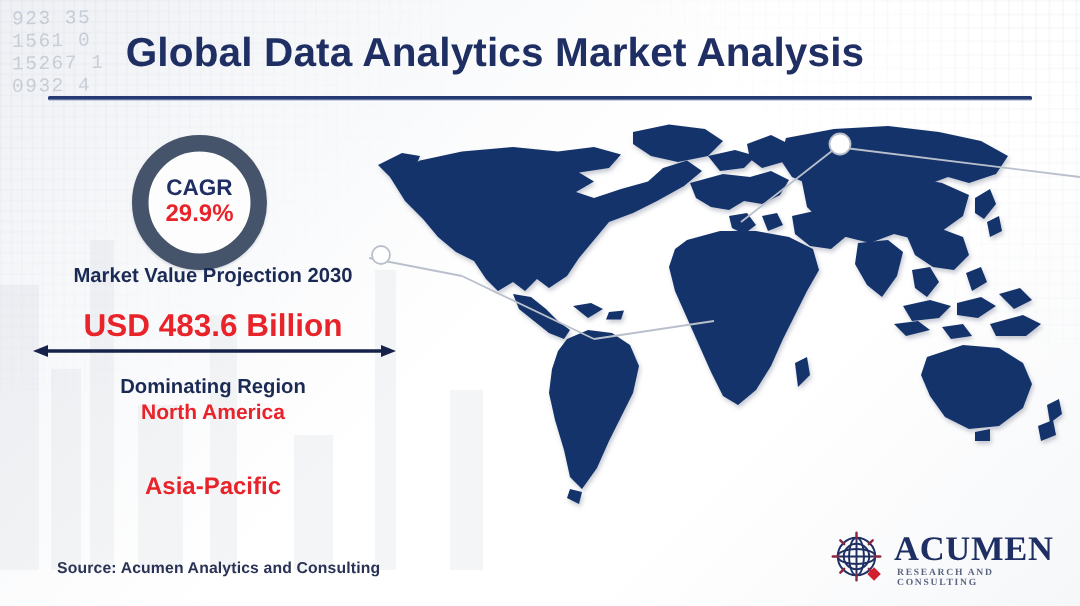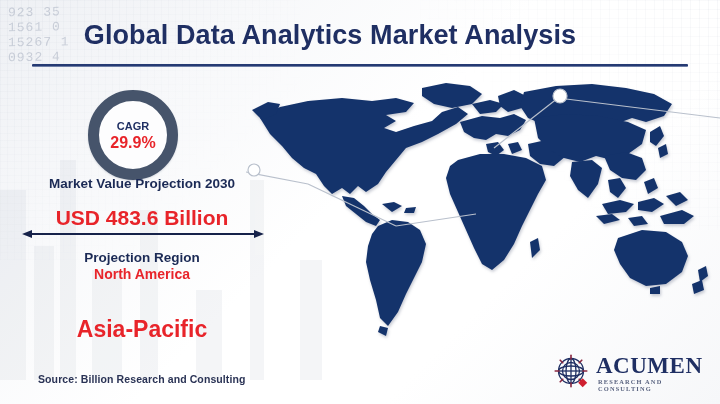--- a/index.html
+++ b/index.html
@@ -60,37 +60,37 @@
   
   .cagr-ring{
     position:absolute;left:88px;top:90px;width:90px;height:90px;
     border-radius:50%;
     border:11px solid #46546b;
     background:#fdfdfe;
     box-sizing:border-box;
     display:flex;flex-direction:column;align-items:center;justify-content:center;
     box-shadow:0 1px 2px rgba(40,55,85,.18);
   }
-  .cagr-label{font-size:11px;font-weight:bold;color:#1f2f63;line-height:16px;}
+  .cagr-label{font-size:15px;font-weight:bold;color:#1f2f63;line-height:16px;}
   .cagr-value{font-size:16px;font-weight:bold;color:#e8242a;line-height:18px;}
   
   .stat-label{
     position:absolute;width:260px;left:12px;text-align:center;
     font-size:13.5px;font-weight:bold;color:#1b2a55;
   }
   .stat-value{
     position:absolute;width:260px;left:12px;text-align:center;
     font-weight:bold;color:#e8242a;
   }
   #mv-label{top:176px;}
   #mv-value{top:206px;font-size:21px;}
   #dr-label{top:250px;}
   #dr-value{top:266px;font-size:14px;}
   #fg-label{top:300px;}
-  #fg-value{top:316px;font-size:23px;}
+  #fg-value{top:316px;font-size:16px;}
   .arrow-divider{position:absolute;left:22px;top:228px;width:242px;height:12px;}
   .source{
     position:absolute;left:38px;top:373px;
     font-size:10.5px;font-weight:bold;color:#2a3355;letter-spacing:.1px;
   }
   
   .map{position:absolute;left:246px;top:74px;width:474px;height:286px;}
   .map svg{width:100%;height:100%;display:block;
     filter:drop-shadow(1.5px 2px 1.5px rgba(30,45,80,.25));}
   .nodes{position:absolute;left:246px;top:74px;width:474px;height:286px;pointer-events:none;}
@@ -227,26 +227,26 @@
 
   <div class="stat-label" id="mv-label">Market Value Projection 2030</div>
   <div class="stat-value" id="mv-value">USD 483.6 Billion</div>
 
   <svg class="arrow-divider" viewBox="0 0 242 12" xmlns="http://www.w3.org/2000/svg">
     <line x1="8" y1="6" x2="234" y2="6" stroke="#16224a" stroke-width="2.2"></line>
     <polygon points="0,6 10,2 10,10" fill="#16224a"></polygon>
     <polygon points="242,6 232,2 232,10" fill="#16224a"></polygon>
   </svg>
 
-  <div class="stat-label" id="dr-label">Projection Region</div>
+  <div class="stat-label" id="dr-label">Dominating Region</div>
   <div class="stat-value" id="dr-value">North America</div>
 
   <div class="stat-value" id="fg-value">Asia-Pacific</div>
 
-  <div class="source">Source: Billion Research and Consulting</div>
+  <div class="source">Source: Acumen Analytics and Consulting</div>
 
   <div class="logo">
     <svg class="logo-mark" viewBox="0 0 40 40" xmlns="http://www.w3.org/2000/svg">
       <g stroke="#1f2f63" fill="none" stroke-width="1.3">
         <circle cx="19" cy="19" r="12.5"></circle>
         <circle cx="19" cy="19" r="8.5"></circle>
         <ellipse cx="19" cy="19" rx="5" ry="12.5"></ellipse>
         <ellipse cx="19" cy="19" rx="12.5" ry="5"></ellipse>
         <line x1="6.5" y1="19" x2="31.5" y2="19"></line>
         <line x1="19" y1="6.5" x2="19" y2="31.5"></line>

